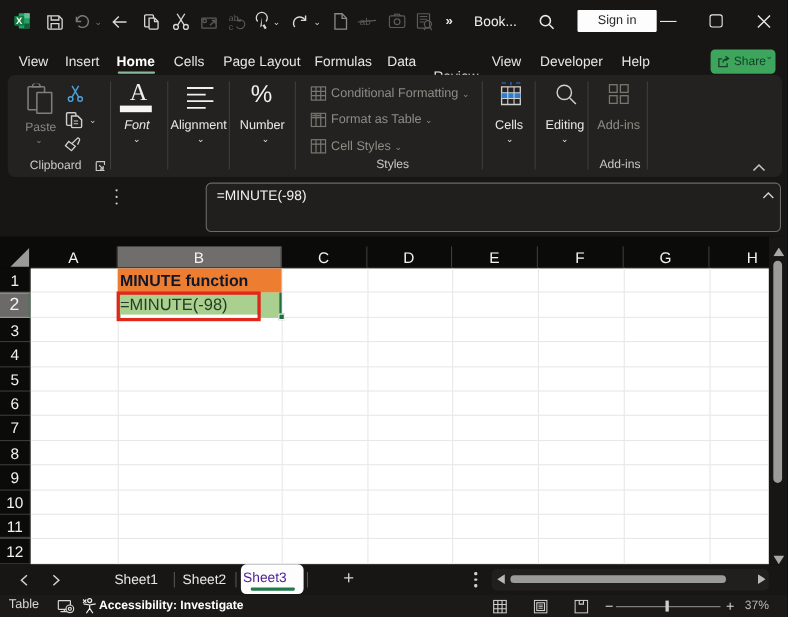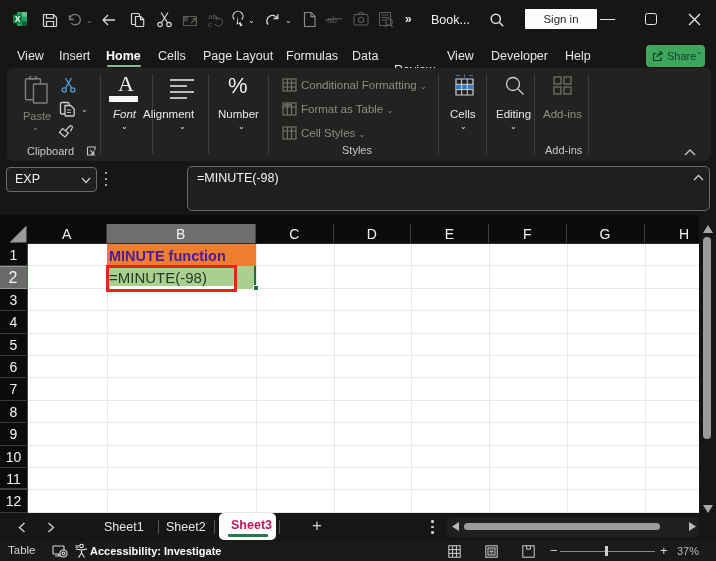--- a/index.html
+++ b/index.html
@@ -176,21 +176,21 @@
   </svg>
 
   <div class="abs" style="left:106px;top:3px;width:26px;height:23px;color:#f0f0f0;font-size:22px;text-align:center;font-family:'Liberation Serif',serif;">A</div>
   <div class="abs" style="left:102px;top:27.5px;width:29px;height:6px;background:#f5f5f5;"></div>
   <div class="abs" style="left:106px;top:40px;color:#e8e8e6;font-size:11.5px;font-style:italic;">Font</div>
   <div class="abs" style="left:114px;top:54px;color:#e8e8e6;font-size:8px;">⌄</div>
 
   <svg class="abs" style="left:162px;top:10px;" width="26" height="22" viewBox="0 0 26 22" stroke="#f0f0f0" stroke-width="1.6">
     <path d="M1 2 h24 M1 8 h17 M1 14 h24 M1 20 h17"></path>
   </svg>
-  <div class="abs" style="left:136px;top:40px;color:#e8e8e6;font-size:11.5px;">Alignment</div>
+  <div class="abs" style="left:148px;top:40px;color:#e8e8e6;font-size:11.5px;">Alignment</div>
   <div class="abs" style="left:172px;top:54px;color:#e8e8e6;font-size:8px;">⌄</div>
 
   <div class="abs" style="left:221px;top:5px;width:30px;height:24px;color:#f0f0f0;font-size:22px;">%</div>
   <div class="abs" style="left:211px;top:40px;color:#e8e8e6;font-size:11.5px;">Number</div>
   <div class="abs" style="left:231px;top:54px;color:#e8e8e6;font-size:8px;">⌄</div>
 
   <svg class="abs" style="left:275px;top:10px;" width="15" height="14" viewBox="0 0 15 14" fill="none" stroke="#78776f" stroke-width="1.1">
     <rect x="1" y="1" width="13" height="12"></rect>
     <path d="M1 5 h13 M1 9 h13 M5.3 1 v12 M9.6 1 v12"></path>
   </svg>
@@ -233,26 +233,20 @@
   <div class="abs" style="left:536px;top:40px;color:#8d8c85;font-size:11.5px;">Add-ins</div>
   <div class="abs" style="left:538px;top:76px;color:#c9c8c6;font-size:11px;">Add-ins</div>
 
   <svg class="abs" style="left:677px;top:80px;" width="12" height="8" viewBox="0 0 12 8" fill="none" stroke="#c9c8c6" stroke-width="1.4">
     <path d="M1 7 L6 2 L11 7"></path>
   </svg>
 </div>
 
 <div class="abs" id="fbar" style="left:0;top:161px;width:716px;height:54px;background:#171615;">
 
-  <div class="abs" style="left:6px;top:6px;width:91px;height:25px;background:#201f1d;border:1px solid #6b6a64;border-radius:4px;">
-    <span class="abs" style="left:8px;top:4px;color:#f0f0f0;font-size:12.5px;">EXP</span>
-    <svg class="abs" style="left:74px;top:9px;" width="10" height="7" viewBox="0 0 10 7" fill="none" stroke="#d0d0ce" stroke-width="1.2">
-      <path d="M1 1 L5 5.5 L9 1"></path>
-    </svg>
-  </div>
 
   <div class="abs" style="left:105px;top:11px;width:2px;height:2px;background:#d0d0ce;border-radius:50%;"></div>
   <div class="abs" style="left:105px;top:17px;width:2px;height:2px;background:#d0d0ce;border-radius:50%;"></div>
   <div class="abs" style="left:105px;top:23px;width:2px;height:2px;background:#d0d0ce;border-radius:50%;"></div>
 
 
   <div class="abs" style="left:187px;top:5px;width:523px;height:45px;background:#201f1d;border:1px solid #6b6a64;border-radius:5px;">
     <span class="abs" style="left:9px;top:4px;color:#f2f2f2;font-size:12.5px;">=MINUTE(-98)</span>
     <svg class="abs" style="left:505px;top:7px;" width="11" height="7" viewBox="0 0 11 7" fill="none" stroke="#d0d0ce" stroke-width="1.3">
       <path d="M1 6 L5.5 1.5 L10 6"></path>
@@ -309,21 +303,21 @@
     <div class="abs" style="left:0;top:66.2px;width:671px;height:1px;background:#e8e8e8;"></div>
     <div class="abs" style="left:0;top:88.6px;width:671px;height:1px;background:#e8e8e8;"></div>
     <div class="abs" style="left:0;top:111px;width:671px;height:1px;background:#e8e8e8;"></div>
     <div class="abs" style="left:0;top:133.4px;width:671px;height:1px;background:#e8e8e8;"></div>
     <div class="abs" style="left:0;top:155.8px;width:671px;height:1px;background:#e8e8e8;"></div>
     <div class="abs" style="left:0;top:178.2px;width:671px;height:1px;background:#e8e8e8;"></div>
     <div class="abs" style="left:0;top:200.6px;width:671px;height:1px;background:#e8e8e8;"></div>
     <div class="abs" style="left:0;top:223px;width:671px;height:1px;background:#e8e8e8;"></div>
     <div class="abs" style="left:0;top:245.4px;width:671px;height:1px;background:#e8e8e8;"></div>
     <div class="abs" style="left:0;top:267.8px;width:671px;height:1px;background:#e8e8e8;"></div>
-    <div class="abs" style="left:79px;top:0;width:149px;height:22.4px;background:#ed7d31;color:#4c1d95;font-size:14.5px;font-weight:bold;line-height:24.5px;padding-left:2px;">MINUTE function</div>
+    <div class="abs" style="left:79px;top:0;width:149px;height:22.4px;background:#ed7d31;color:#0f172a;font-size:14.5px;font-weight:bold;line-height:24.5px;padding-left:2px;">MINUTE function</div>
     <div class="abs" style="left:79px;top:22.4px;width:149px;height:22.4px;background:#a9d08e;color:#263b26;font-size:15px;line-height:23px;padding-left:2px;border-right:2px solid #1e6e41;">=MINUTE(-98)</div>
     <div class="abs" style="left:224.5px;top:40.5px;width:6px;height:6px;background:#1e6e41;border:1px solid #fff;"></div>
     <div class="abs" style="left:78px;top:21.4px;width:131px;height:26.5px;border:3.2px solid #e1261b;"></div>
     <div class="abs" style="left:81.5px;top:42px;width:124px;height:3px;background:#ffffff;"></div>
   </div>
 
   <div class="abs" style="left:699px;top:0;width:17px;height:298px;background:#171615;">
     <svg class="abs" style="left:3.5px;top:10px;" width="10" height="8" viewBox="0 0 10 8">
         <path d="M5 0 L10 8 H0 Z" fill="#a8a8a6"></path>
       </svg>
@@ -340,21 +334,21 @@
     </svg>
   <svg class="abs" style="left:47px;top:9px;" width="8" height="11" viewBox="0 0 8 11" fill="none" stroke="#d0d0ce" stroke-width="1.4">
       <path d="M1.5 1 L6.5 5.5 L1.5 10"></path>
     </svg>
   <span class="abs" style="left:104px;top:7px;font-size:12.5px;">Sheet1</span>
   <div class="abs" style="left:158px;top:7px;width:1px;height:14px;background:#55544f;"></div>
   <span class="abs" style="left:166px;top:7px;font-size:12.5px;">Sheet2</span>
   <div class="abs" style="left:214px;top:7px;width:1px;height:14px;background:#55544f;"></div>
   <div class="abs" style="left:279px;top:7px;width:1px;height:14px;background:#55544f;"></div>
   <div class="abs" style="left:219px;top:0;width:57px;height:26.5px;background:#fdfdfd;border-radius:5px;">
-    <span class="abs" style="left:12px;top:4.5px;font-size:12.5px;color:#be185d;font-weight:bold;">Sheet3</span>
+    <span class="abs" style="left:2px;top:4.5px;font-size:12.5px;color:#4c1d95;font-weight:normal;">Sheet3</span>
     <div class="abs" style="left:9px;top:21px;width:40px;height:3px;background:#217a4c;border-radius:1px;"></div>
   </div>
   <span class="abs" style="left:312px;top:3px;font-size:17px;color:#d0d0ce;">+</span>
   <div class="abs" style="left:431px;top:7px;width:2.5px;height:2.5px;background:#cfcfcd;border-radius:50%;"></div>
   <div class="abs" style="left:431px;top:12.5px;width:2.5px;height:2.5px;background:#cfcfcd;border-radius:50%;"></div>
   <div class="abs" style="left:431px;top:18px;width:2.5px;height:2.5px;background:#cfcfcd;border-radius:50%;"></div>
 
   <div class="abs" style="left:447px;top:4px;width:252px;height:20px;background:#201f1e;border-radius:5px;"></div>
   <svg class="abs" style="left:452px;top:9px;" width="7" height="9" viewBox="0 0 7 9">
       <path d="M7 0 L0 4.5 L7 9 Z" fill="#b8b8b6"></path>

